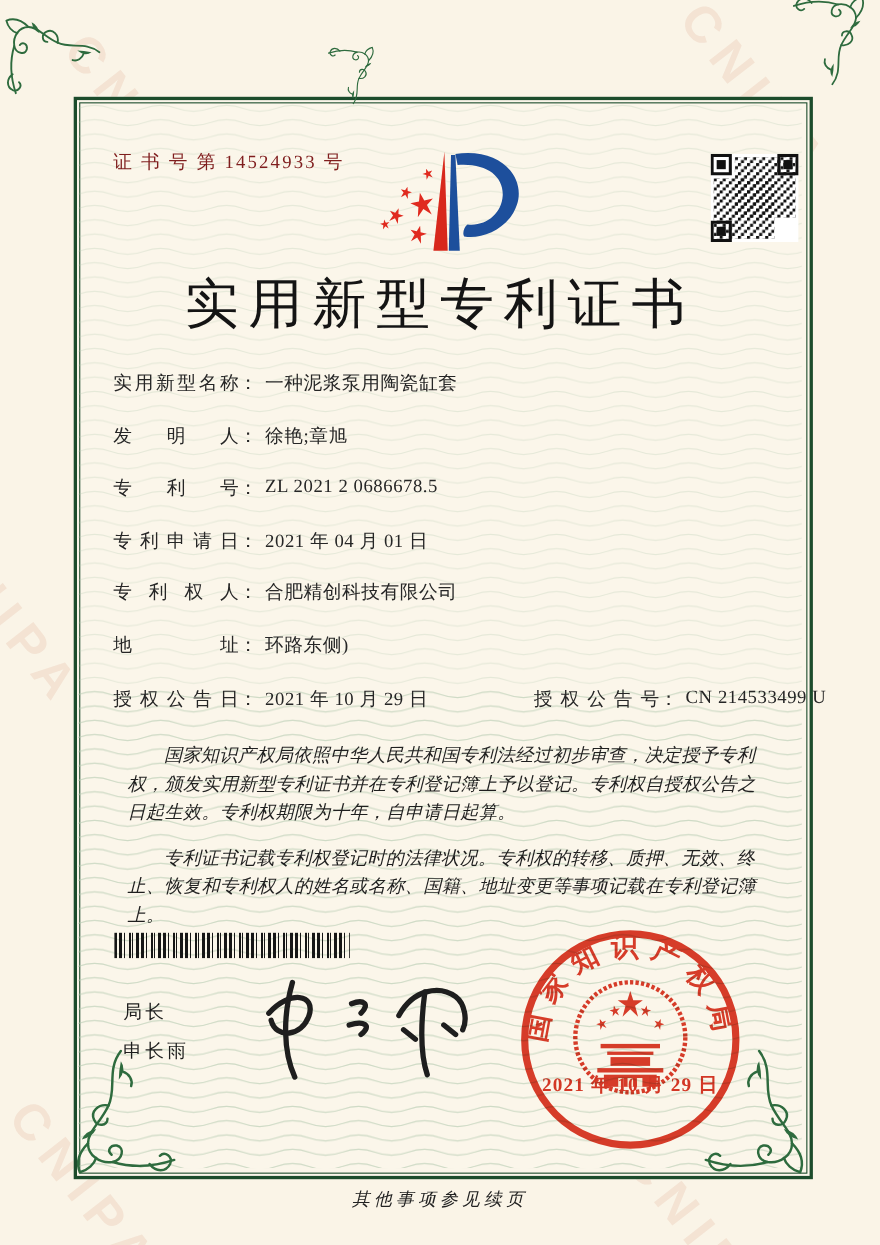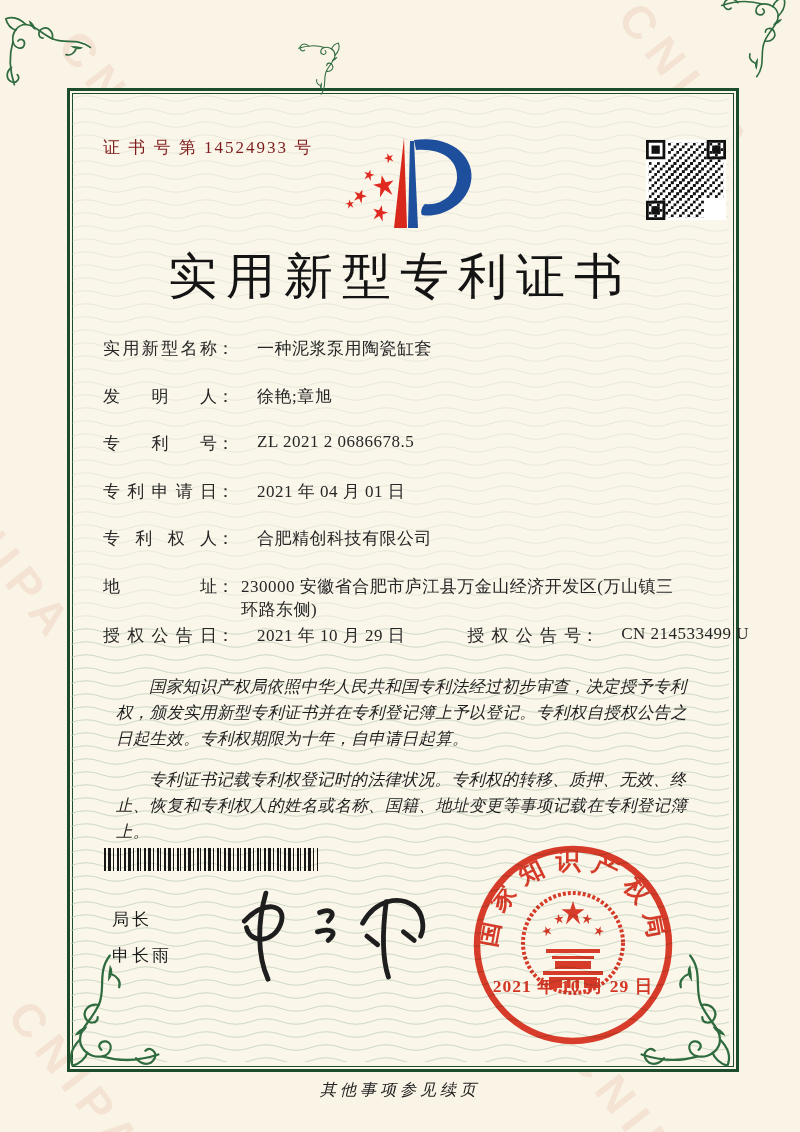--- a/index.html
+++ b/index.html
@@ -16,23 +16,23 @@
   .waves{position:absolute;left:71px;top:92px;width:658px;height:970px;z-index:1;}
   .abs{position:absolute;z-index:3;}
   .cert-no{left:103px;top:136px;font-size:17px;letter-spacing:2px;color:#7f1d1d;}
   .logo{left:338px;top:118px;}
   .qr{left:646px;top:140px;}
   .title{left:0;top:244px;width:100%;text-align:center;font-size:49px;font-weight:normal;
          letter-spacing:9px;color:#141414;}
   .fieldrow{left:103px;font-size:17px;color:#262626;white-space:nowrap;}
   .f-label{display:inline-block;width:114px;text-align:justify;text-align-last:justify;vertical-align:top;}
   .f-colon{display:inline-block;vertical-align:top;}
-  .f-value{display:inline-block;margin-left:23px;vertical-align:top;letter-spacing:0.5px;}
+  .f-value{display:inline-block;margin-left:7px;vertical-align:top;letter-spacing:0.5px;}
   .addr-block{display:inline-block;margin-left:7px;vertical-align:top;letter-spacing:0.5px;}
-  .grant2{margin-left:62px;}
+  .grant2{margin-left:96px;}
   .para{left:100px;top:658px;width:612px;}
   .para p{margin:16px;text-indent:2em;font-style:italic;font-size:16.5px;line-height:25.8px;
           color:#1f1f1f;letter-spacing:0.3px;}
   .barcode{left:104px;top:848px;width:214px;height:23px;
      background:repeating-linear-gradient(90deg,#161616 0 2px,transparent 2px 4px,
        #161616 4px 7px,transparent 7px 9px,#161616 9px 10px,transparent 10px 13px,
        #161616 13px 15px,transparent 15px 16px,#161616 16px 17px,transparent 17px 20px);}
   .sig-title{left:112px;top:908px;font-family:"Liberation Sans",sans-serif;font-size:17px;
              letter-spacing:3px;color:#1c1c1c;}
   .sig-name{left:112px;top:944px;font-family:"Liberation Sans",sans-serif;font-size:17px;
@@ -148,21 +148,21 @@
   <div class="abs fieldrow" style="top:432px;">
     <span class="f-label">专利号</span><span class="f-colon">：</span><span class="f-value">ZL 2021 2 0686678.5</span>
   </div>
   <div class="abs fieldrow" style="top:480px;">
     <span class="f-label">专利申请日</span><span class="f-colon">：</span><span class="f-value">2021 年 04 月 01 日</span>
   </div>
   <div class="abs fieldrow" style="top:527px;">
     <span class="f-label">专利权人</span><span class="f-colon">：</span><span class="f-value">合肥精创科技有限公司</span>
   </div>
   <div class="abs fieldrow" style="top:575px;">
-    <span class="f-label">地址</span><span class="f-colon">：</span><span class="addr-block"><span style="display:block;">230000 安徽省合肥市庐江县万金山经济开发区(万山镇三</span><span style="display:block;">环路东侧)</span></span>
+    <span class="f-label">地址</span><span class="f-colon">：</span><span class="addr-block"><span style="display:block;">环路东侧)</span></span>
   </div>
   <div class="abs fieldrow" style="top:624px;">
     <span class="f-label">授权公告日</span><span class="f-colon">：</span><span class="f-value">2021 年 10 月 29 日</span><span class="f-label grant2">授权公告号</span><span class="f-colon">：</span><span class="f-value">CN 214533499 U</span>
   </div>
 
   <div class="abs para">
     <p>国家知识产权局依照中华人民共和国专利法经过初步审查，决定授予专利权，颁发实用新型专利证书并在专利登记簿上予以登记。专利权自授权公告之日起生效。专利权期限为十年，自申请日起算。</p>
     <p>专利证书记载专利权登记时的法律状况。专利权的转移、质押、无效、终止、恢复和专利权人的姓名或名称、国籍、地址变更等事项记载在专利登记簿上。</p>
   </div>
 

